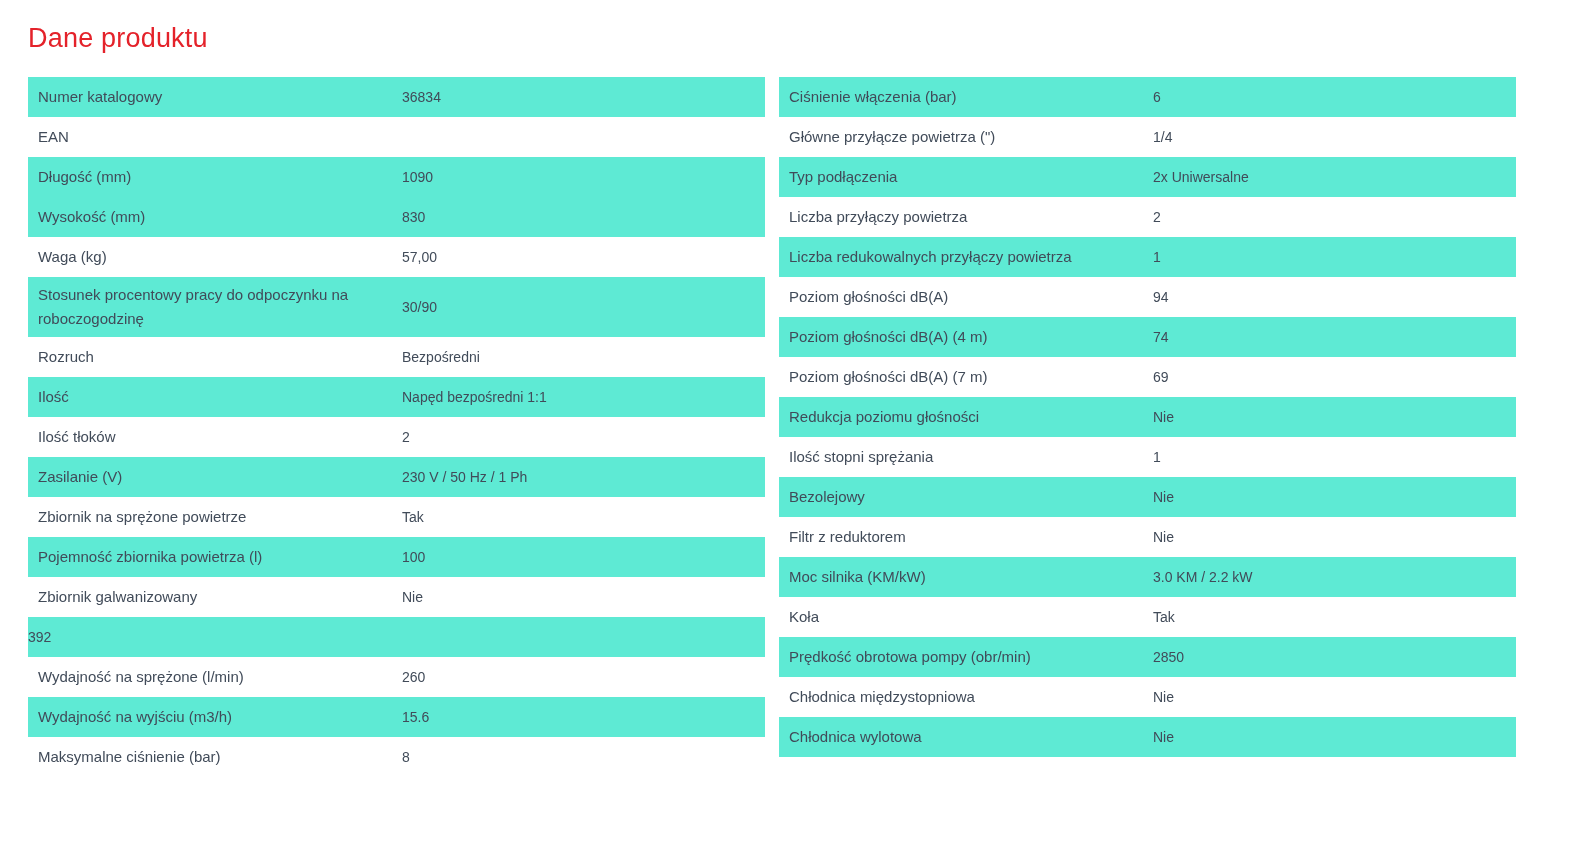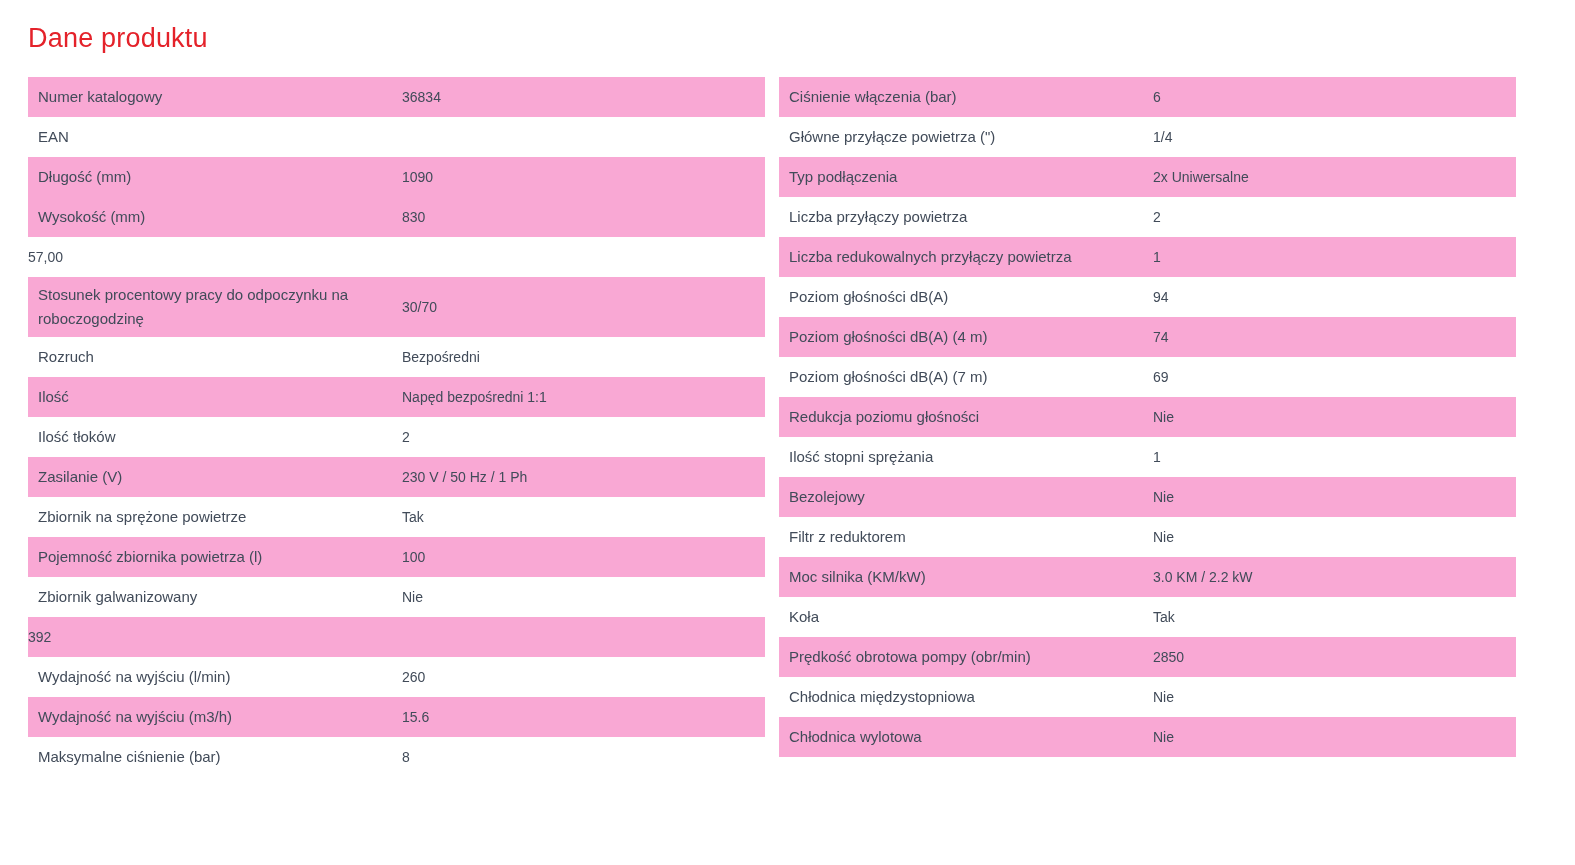--- a/index.html
+++ b/index.html
@@ -38,21 +38,21 @@
     flex: 0 0 737px;
   }
   .spec-row {
     display: flex;
     align-items: center;
     min-height: 40px;
     box-sizing: border-box;
     padding: 6px 0;
   }
   .spec-row.striped {
-    background: #f9a8d4;
+    background: #5eead4;
   }
   .spec-label {
     flex: 0 0 374px;
     box-sizing: border-box;
     padding-left: 10px;
     padding-right: 30px;
     font-size: 15px;
     line-height: 24px;
     color: #414b59;
   }
@@ -81,25 +81,26 @@
         </div>
         <div class="spec-row striped">
           <div class="spec-label">Długość (mm)</div>
           <div class="spec-value">1090</div>
         </div>
         <div class="spec-row striped">
           <div class="spec-label">Wysokość (mm)</div>
           <div class="spec-value">830</div>
         </div>
         <div class="spec-row">
+          <div class="spec-label">Waga (kg)</div>
           <div class="spec-value">57,00</div>
         </div>
         <div class="spec-row striped">
           <div class="spec-label">Stosunek procentowy pracy do odpoczynku na roboczogodzinę</div>
-          <div class="spec-value">30/70</div>
+          <div class="spec-value">30/90</div>
         </div>
         <div class="spec-row">
           <div class="spec-label">Rozruch</div>
           <div class="spec-value">Bezpośredni</div>
         </div>
         <div class="spec-row striped">
           <div class="spec-label">Ilość</div>
           <div class="spec-value">Napęd bezpośredni 1:1</div>
         </div>
         <div class="spec-row">
@@ -119,21 +120,21 @@
           <div class="spec-value">100</div>
         </div>
         <div class="spec-row">
           <div class="spec-label">Zbiornik galwanizowany</div>
           <div class="spec-value">Nie</div>
         </div>
         <div class="spec-row striped">
           <div class="spec-value">392</div>
         </div>
         <div class="spec-row">
-          <div class="spec-label">Wydajność na wyjściu (l/min)</div>
+          <div class="spec-label">Wydajność na sprężone (l/min)</div>
           <div class="spec-value">260</div>
         </div>
         <div class="spec-row striped">
           <div class="spec-label">Wydajność na wyjściu (m3/h)</div>
           <div class="spec-value">15.6</div>
         </div>
         <div class="spec-row">
           <div class="spec-label">Maksymalne ciśnienie (bar)</div>
           <div class="spec-value">8</div>
         </div>

